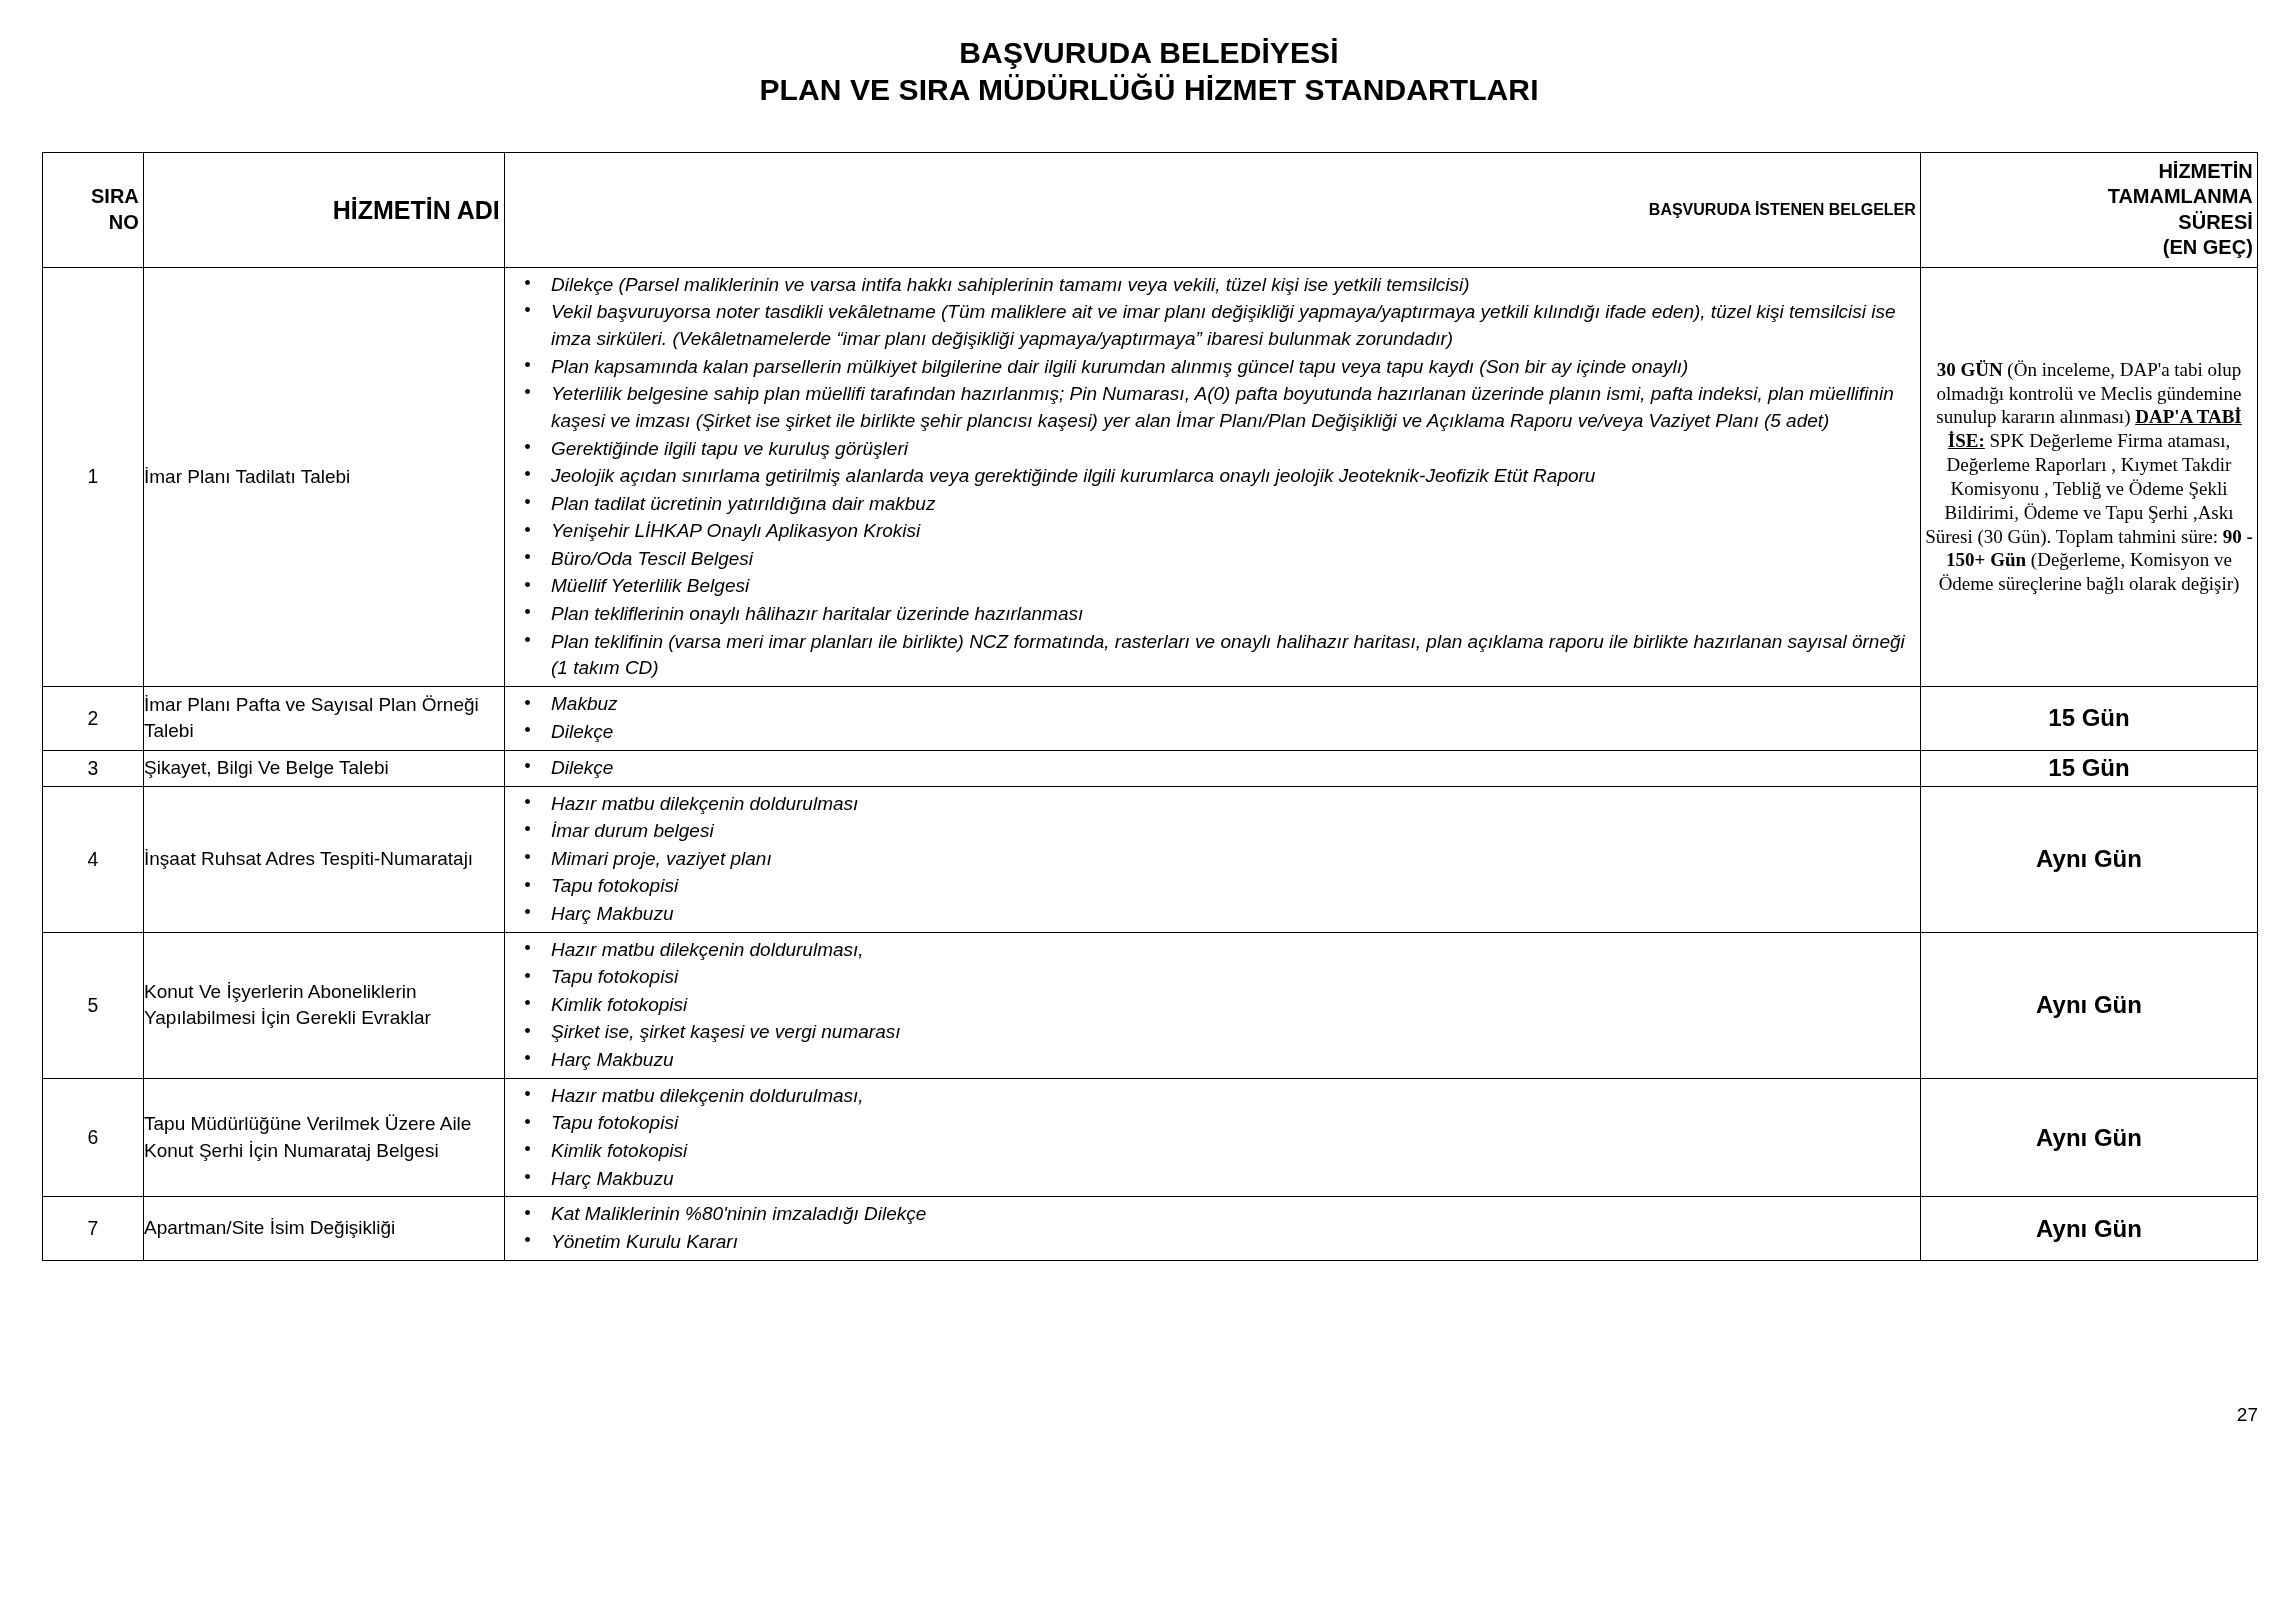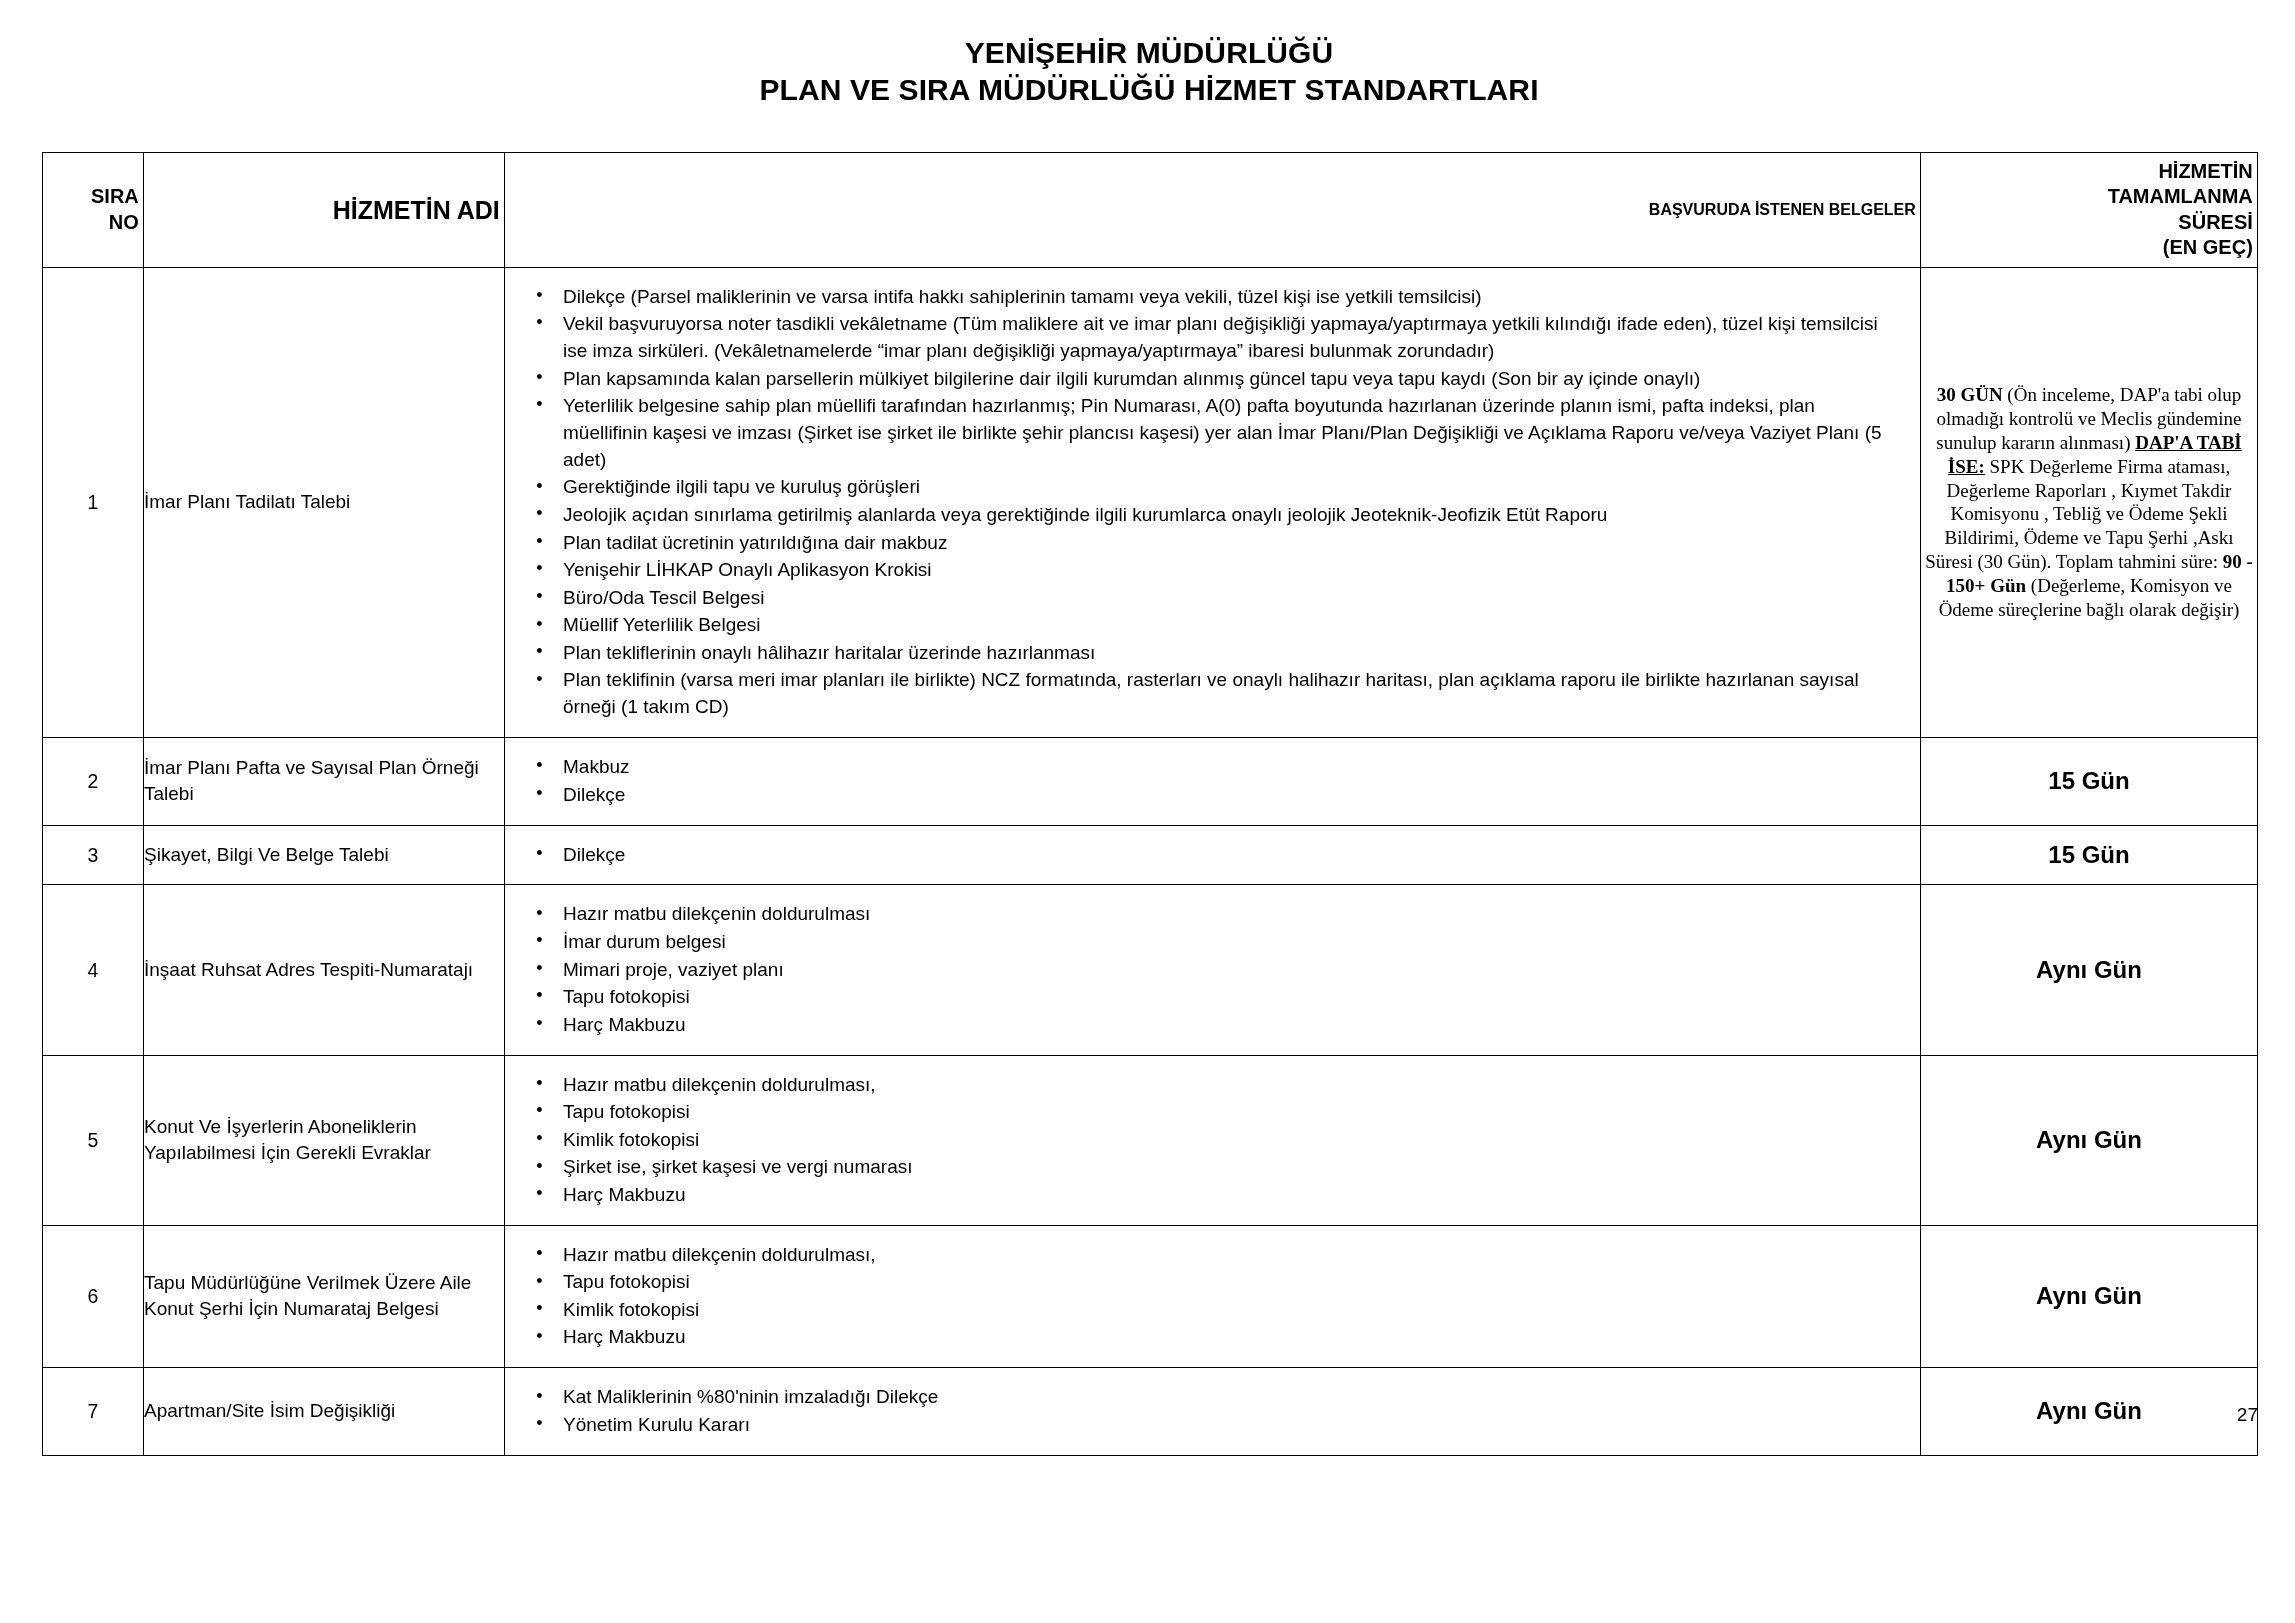--- a/index.html
+++ b/index.html
@@ -98,22 +98,23 @@
     text-align: center;
     vertical-align: middle;
     padding: 5.6px 7px;
   }
 
   .cell-docs.mid { vertical-align: middle; }
 
   
   ul.docs {
     list-style: none;
-    margin: 16px;
+    margin: 4px;
     padding: 0;
+    font-style: italic;
   }
   ul.docs li {
     position: relative;
     padding-left: 42px;
     font-size: 19px;
     line-height: 1.415;
     margin: 0 0 0.7px 0;
     text-align: left;
   }
   ul.docs li::before {
@@ -149,21 +150,21 @@
     font-size: 19px;
     text-align: right;
   }
 </style>
 </head>
 <body>
 
 <div class="page">
 
   <div class="doc-title">
-    <div class="line">YENİŞEHİR MÜDÜRLÜĞÜ</div>
+    <div class="line">BAŞVURUDA BELEDİYESİ</div>
     <div class="line">PLAN VE SIRA MÜDÜRLÜĞÜ HİZMET STANDARTLARI</div>
   </div>
 
   <table class="std-table">
     <colgroup>
       <col class="c-no">
       <col class="c-name">
       <col class="c-docs">
       <col class="c-time">
     </colgroup>

